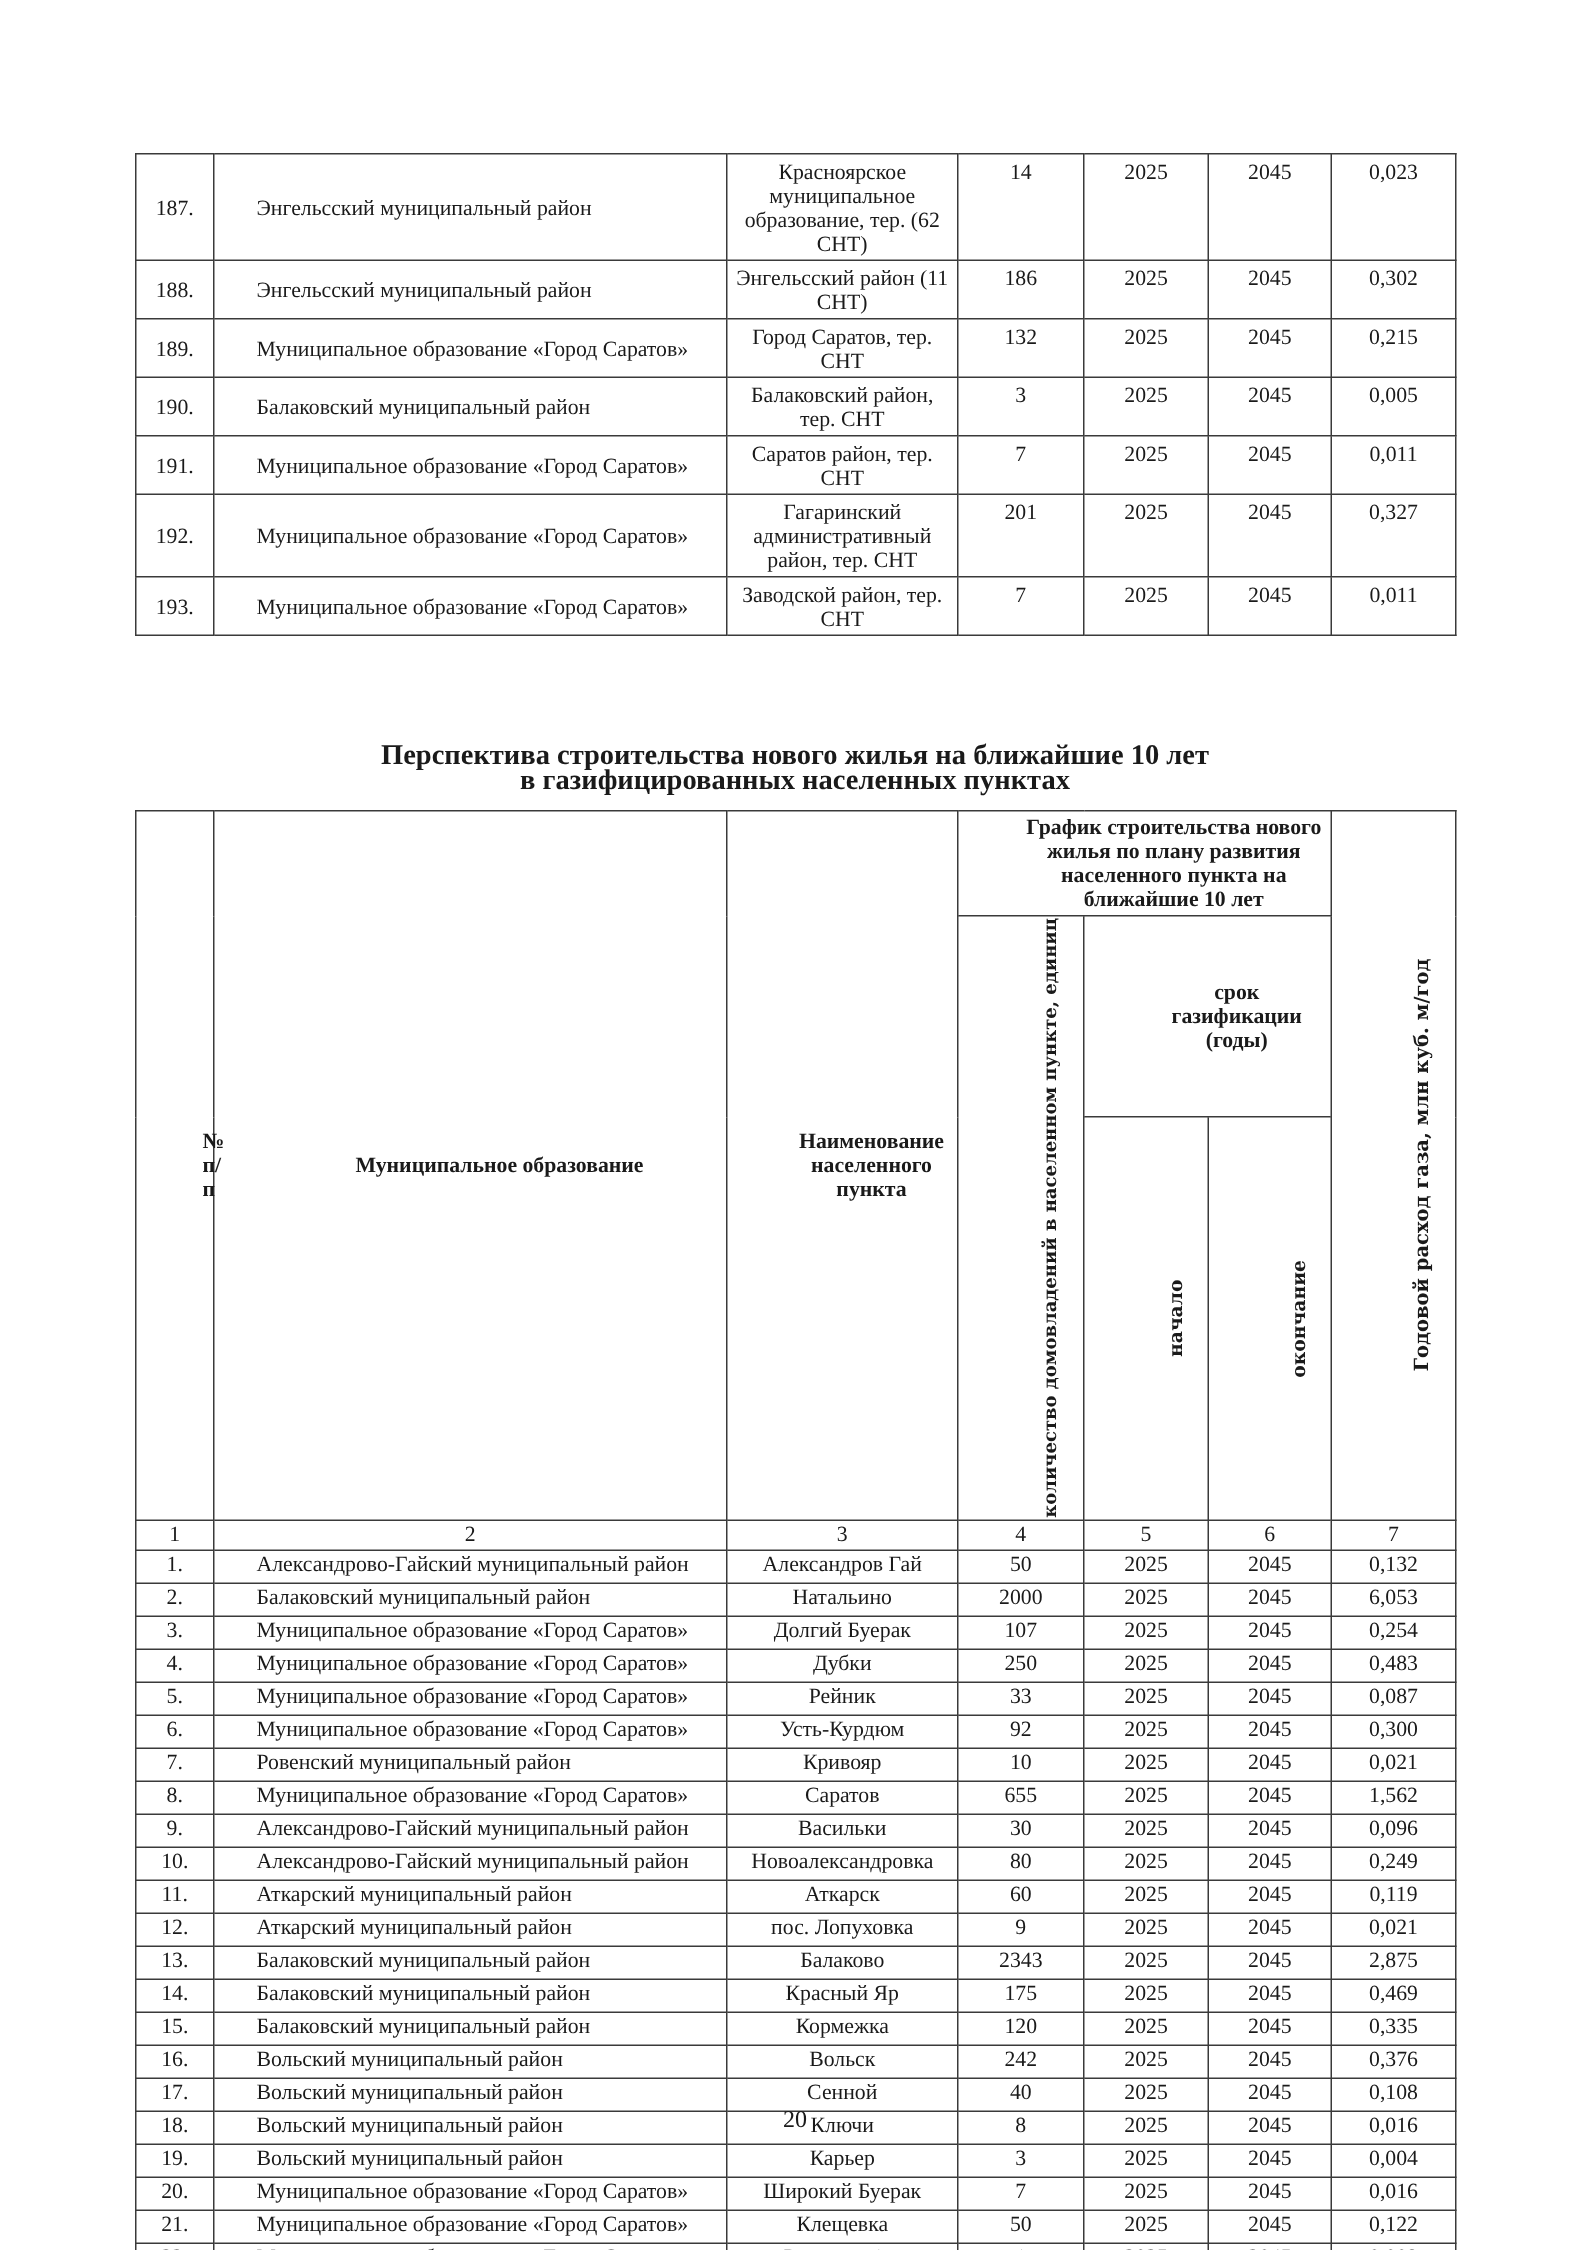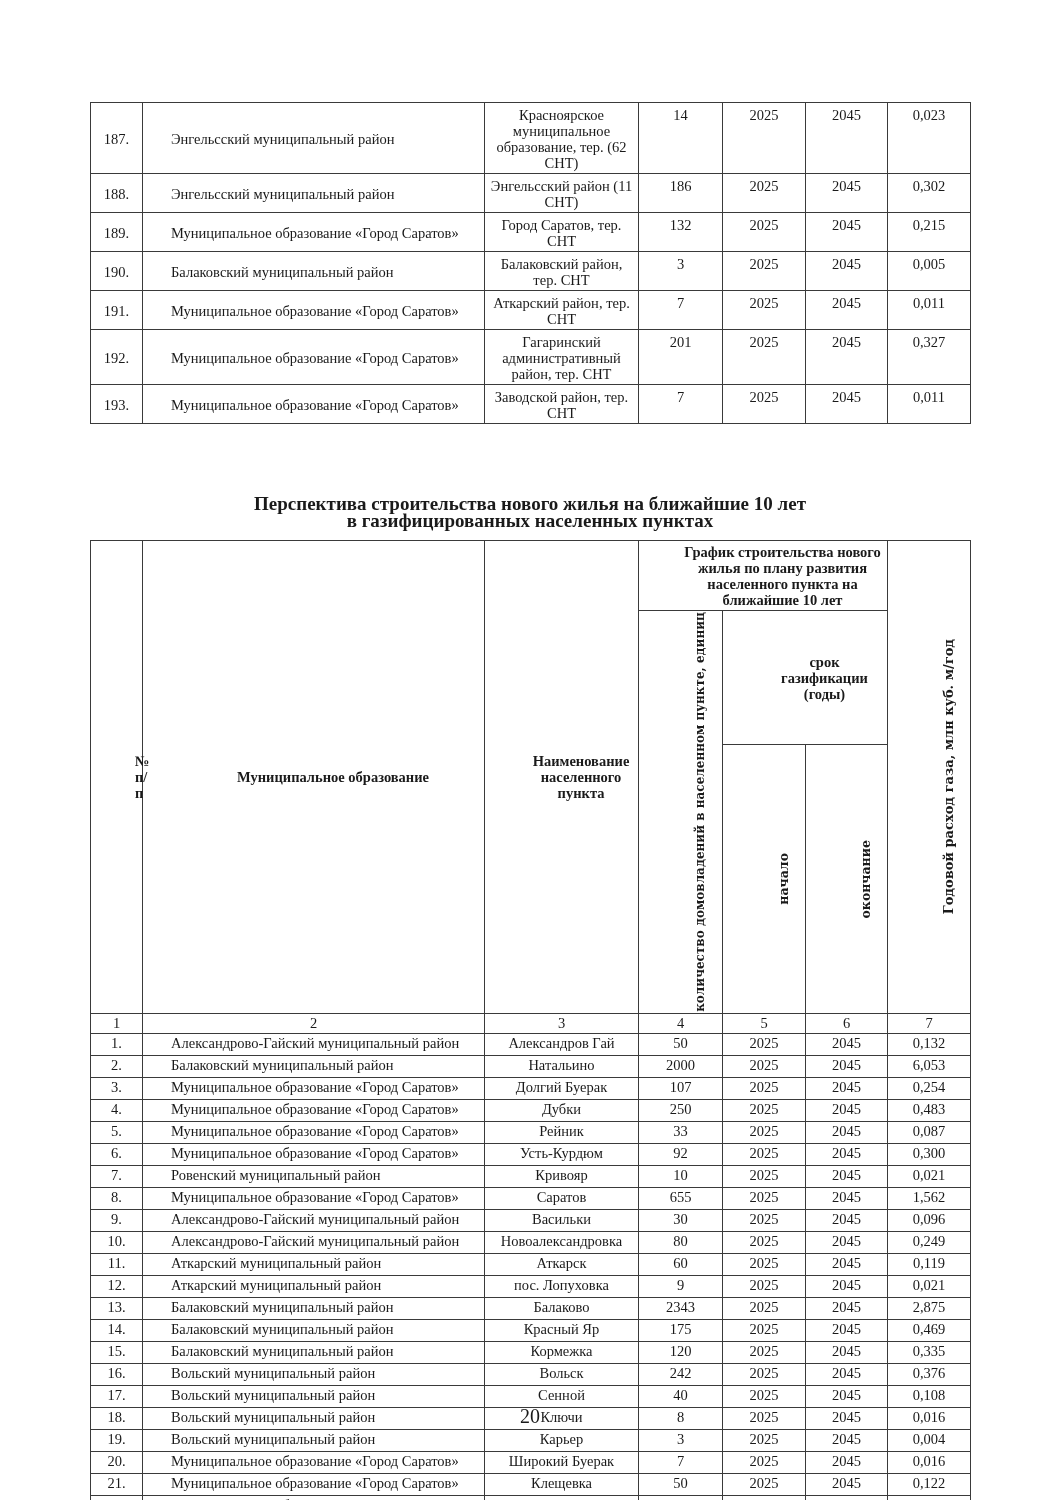--- a/index.html
+++ b/index.html
@@ -19,21 +19,21 @@
   #t1 td.mid { vertical-align: middle; }
   .title {
     position: absolute; left: 90px; width: 880px; top: 495px; text-align: center;
     font-weight: bold; font-size: 19px; line-height: 17px;
   }
   #t2 { top: 540px; }
   #t2 th { font-weight: bold; text-align: center; vertical-align: middle; padding-left: 44px; }
   .vert { writing-mode: vertical-rl; transform: rotate(180deg); margin: 0 auto; font-family: "DejaVu Serif", serif; font-size: 12.5px; line-height: 14px; font-weight: bold; }
   #t2 td { height: 19px; padding-top: 1px; padding-bottom: 1px; }
   #t2 .idx td { text-align: center; height: 17px; }
-  .page-num { position: absolute; top: 1405px; left: 0; width: 1060px; text-align: center; font-size: 20px; }
+  .page-num { position: absolute; top: 1405px; left: 0; width: 1060px; text-align: center; font-size: 16px; }
 </style>
 </head>
 <body>
 
 <table id="t1">
   <colgroup>
     <col style="width:52px">
       <col style="width:342px">
       <col style="width:154px">
       <col style="width:84px">
@@ -74,21 +74,21 @@
         <td class="c-mo mid">Балаковский муниципальный район</td>
         <td class="c-np">Балаковский район, тер. СНТ</td>
         <td class="c-val">3</td>
         <td class="c-val">2025</td>
         <td class="c-val">2045</td>
         <td class="c-val">0,005</td>
       </tr>
       <tr>
         <td class="c-num mid">191.</td>
         <td class="c-mo mid">Муниципальное образование «Город Саратов»</td>
-        <td class="c-np">Аткарский район, тер. СНТ</td>
+        <td class="c-np">Саратов район, тер. СНТ</td>
         <td class="c-val">7</td>
         <td class="c-val">2025</td>
         <td class="c-val">2045</td>
         <td class="c-val">0,011</td>
       </tr>
       <tr>
         <td class="c-num mid">192.</td>
         <td class="c-mo mid">Муниципальное образование «Город Саратов»</td>
         <td class="c-np">Гагаринский административный район, тер. СНТ</td>
         <td class="c-val">201</td>

